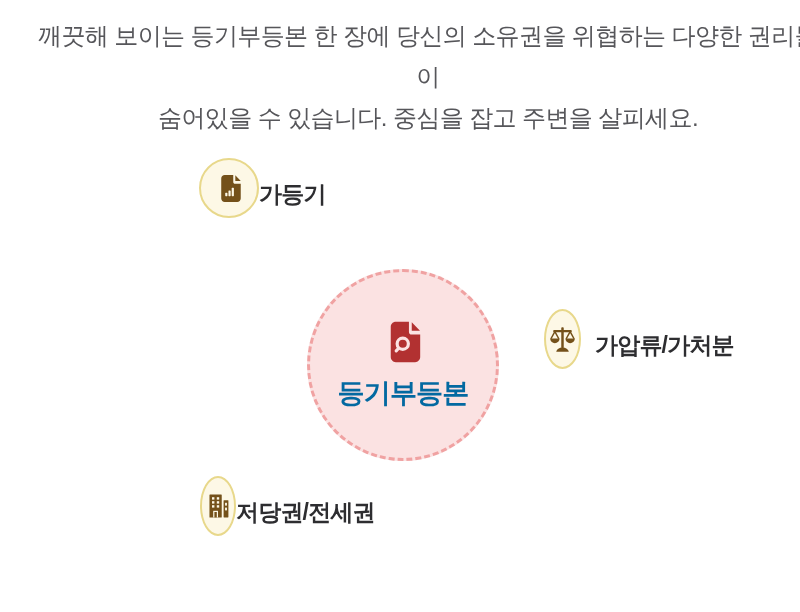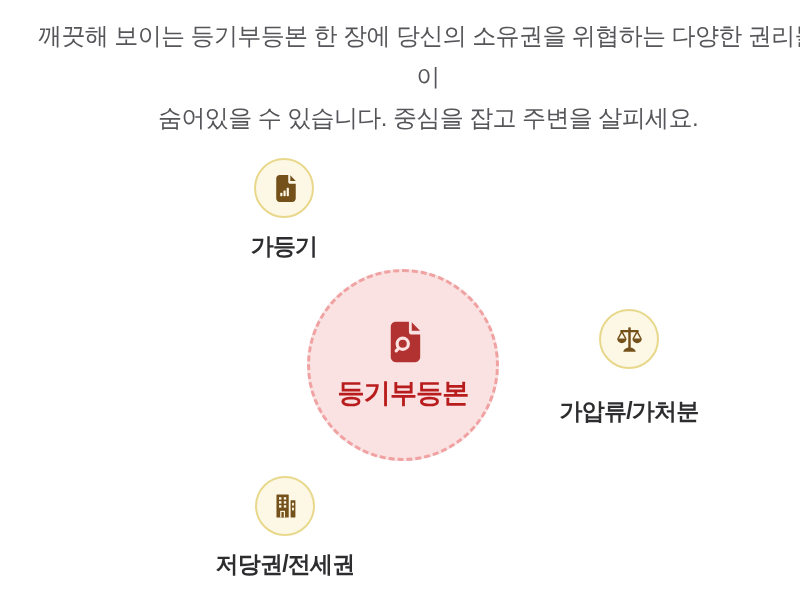--- a/index.html
+++ b/index.html
@@ -9,21 +9,21 @@
     font-family:"Liberation Sans", sans-serif;
   }
   .intro{
     position:absolute;top:15px;left:0;width:800px;
     text-align:center;color:#56565a;
     font-size:24px;line-height:41px;font-weight:500;letter-spacing:-0.6px;padding-left:28px;
   }
   
   .sat{
     position:absolute;width:170px;
-    display:flex;flex-direction:column;align-items:center;
+    display:flex;align-items:center;
   }
   .sat-circle{
     width:60px;height:60px;border-radius:50%;
     background:#fdf8e6;border:2px solid #e8d88b;
     display:flex;align-items:center;justify-content:center;
     box-sizing:border-box;
   }
   .sat-label{
     margin-top:13px;
     font-size:23px;font-weight:700;color:#2d2d30;letter-spacing:-0.8px;
@@ -35,21 +35,21 @@
   
   .center-node{
     position:absolute;left:307px;top:269px;
     width:192px;height:192px;border-radius:50%;
     background:#fbe2e2;border:3px dashed #f0a2a2;
     box-sizing:border-box;
     display:flex;flex-direction:column;align-items:center;justify-content:center;
     gap:11px;
   }
   .center-label{
-    font-size:27px;font-weight:800;color:#b91c1c;letter-spacing:-0.8px;
+    font-size:27px;font-weight:800;color:#0369a1;letter-spacing:-0.8px;
     white-space:nowrap;
   }
   svg{display:block;}
 </style>
 </head>
 <body>
 
 <div class="stage">
 
   <div class="intro">

